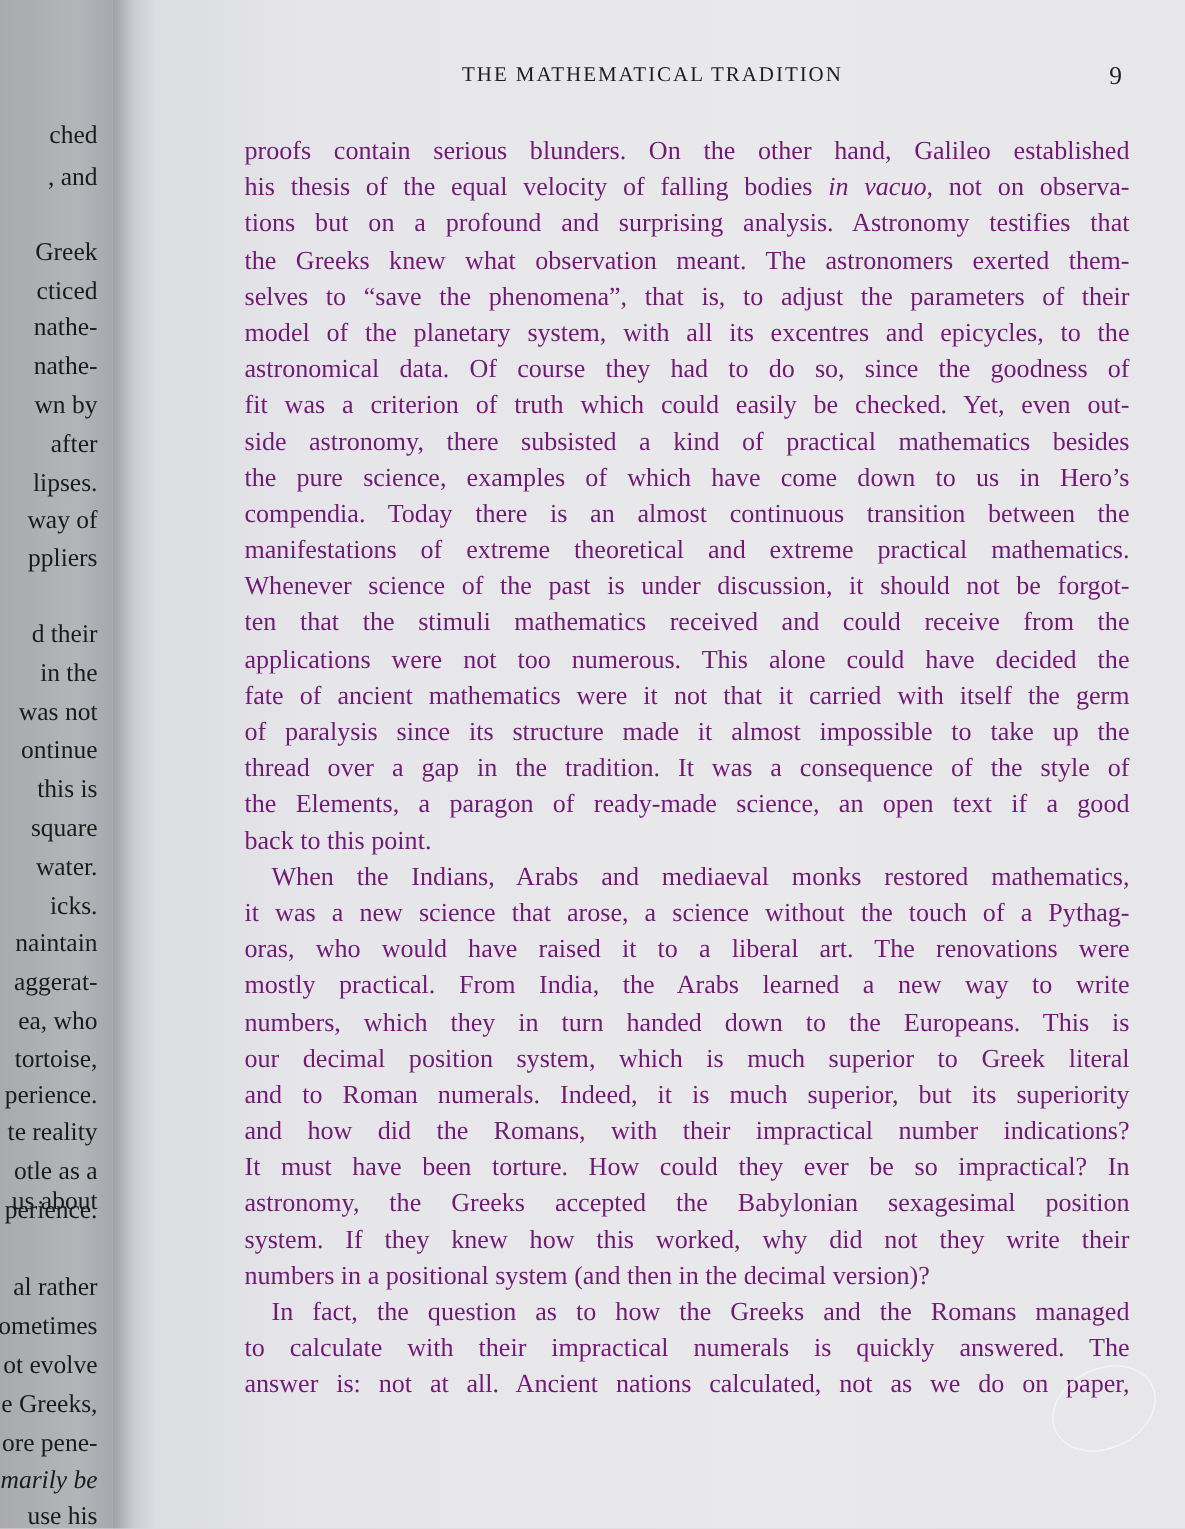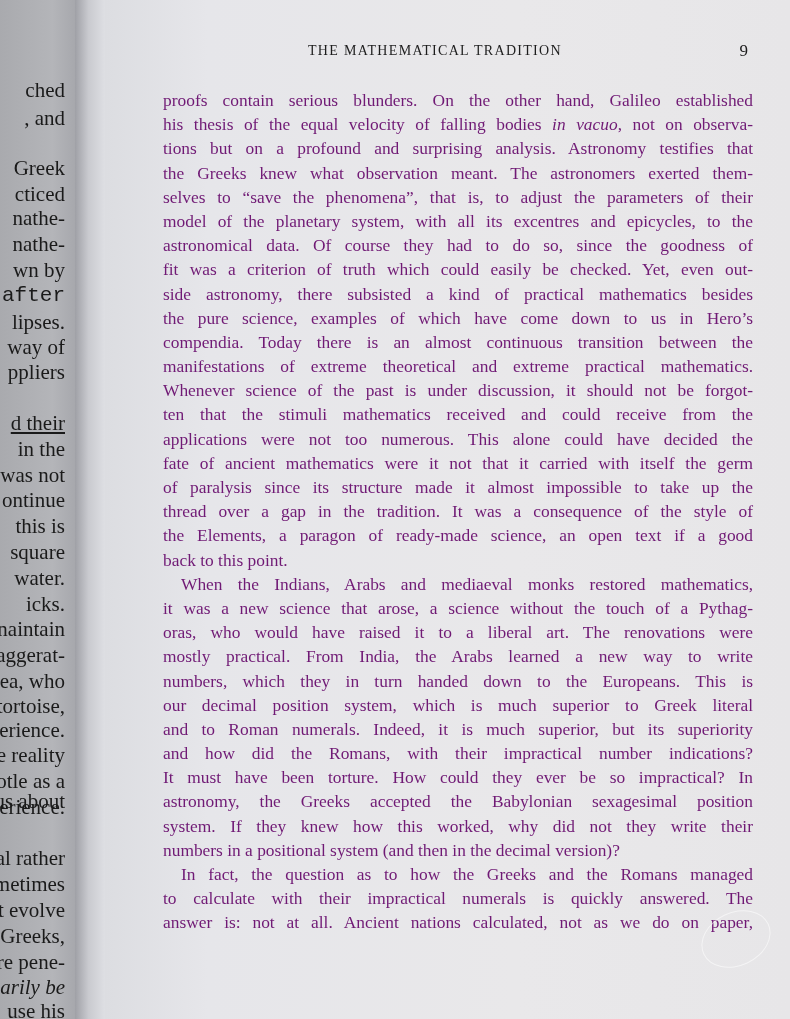--- a/index.html
+++ b/index.html
@@ -9,21 +9,21 @@
       font-family: "Liberation Serif", "DejaVu Serif", serif;
       color: #141414;
     }
     .left-page {
       position: absolute; left: 0; top: 0; width: 75px; height: 1019px;
       background: linear-gradient(to right, #a9aaae 0%, #b4b5b9 70%, #a7a8ad 100%);
       overflow: hidden;
     }
     .left-line {
       position: absolute; right: 10px; white-space: nowrap;
-      font-size: 21px; color: #1a1a1a; line-height: 20px;
+      font-size: 17px; color: #1a1a1a; line-height: 20px;
     }
     .gutter {
       position: absolute; left: 75px; top: 0; width: 30px; height: 1019px;
       background: linear-gradient(to right, #9fa0a6 0%, #c9cacf 45%, #dedfe3 100%);
     }
     .right-page {
       position: absolute; left: 105px; top: 0; width: 685px; height: 1019px;
       background: linear-gradient(to right, #dcdde1 0%, #e6e6ea 15%, #e9e8ea 60%, #e7e6e8 100%);
     }
     .running-head {
@@ -56,25 +56,25 @@
 <body>
 
 <div class="left-page" id="left-page">
     <div class="left-line" style="top: 80px;">ched</div>
     <div class="left-line" style="top: 108px;">, and</div>
     <div class="left-line" style="top: 158px;">Greek</div>
     <div class="left-line" style="top: 184px; margin-left: 35px;">cticed</div>
     <div class="left-line" style="top: 208px;">nathe-</div>
     <div class="left-line" style="top: 234px;">nathe-</div>
     <div class="left-line" style="top: 260px;">wn by</div>
-    <div class="left-line" style="top: 286px; font-family: Liberation Mono, monospace;">after</div>
+    <div class="left-line" style="top: 286px;">after</div>
     <div class="left-line" style="top: 312px;">lipses.</div>
     <div class="left-line" style="top: 337px;">way of</div>
     <div class="left-line" style="top: 362px;">ppliers</div>
-    <div class="left-line" style="top: 413px; text-decoration: underline;">d their</div>
+    <div class="left-line" style="top: 413px;">d their</div>
     <div class="left-line" style="top: 439px;">in the</div>
     <div class="left-line" style="top: 465px;">was not</div>
     <div class="left-line" style="top: 490px;">ontinue</div>
     <div class="left-line" style="top: 516px;">this is</div>
     <div class="left-line" style="top: 542px;">square</div>
     <div class="left-line" style="top: 568px;">water.</div>
     <div class="left-line" style="top: 594px;">icks.</div>
     <div class="left-line" style="top: 619px;">naintain</div>
     <div class="left-line" style="top: 645px;">aggerat-</div>
     <div class="left-line" style="top: 671px;">ea, who</div>

